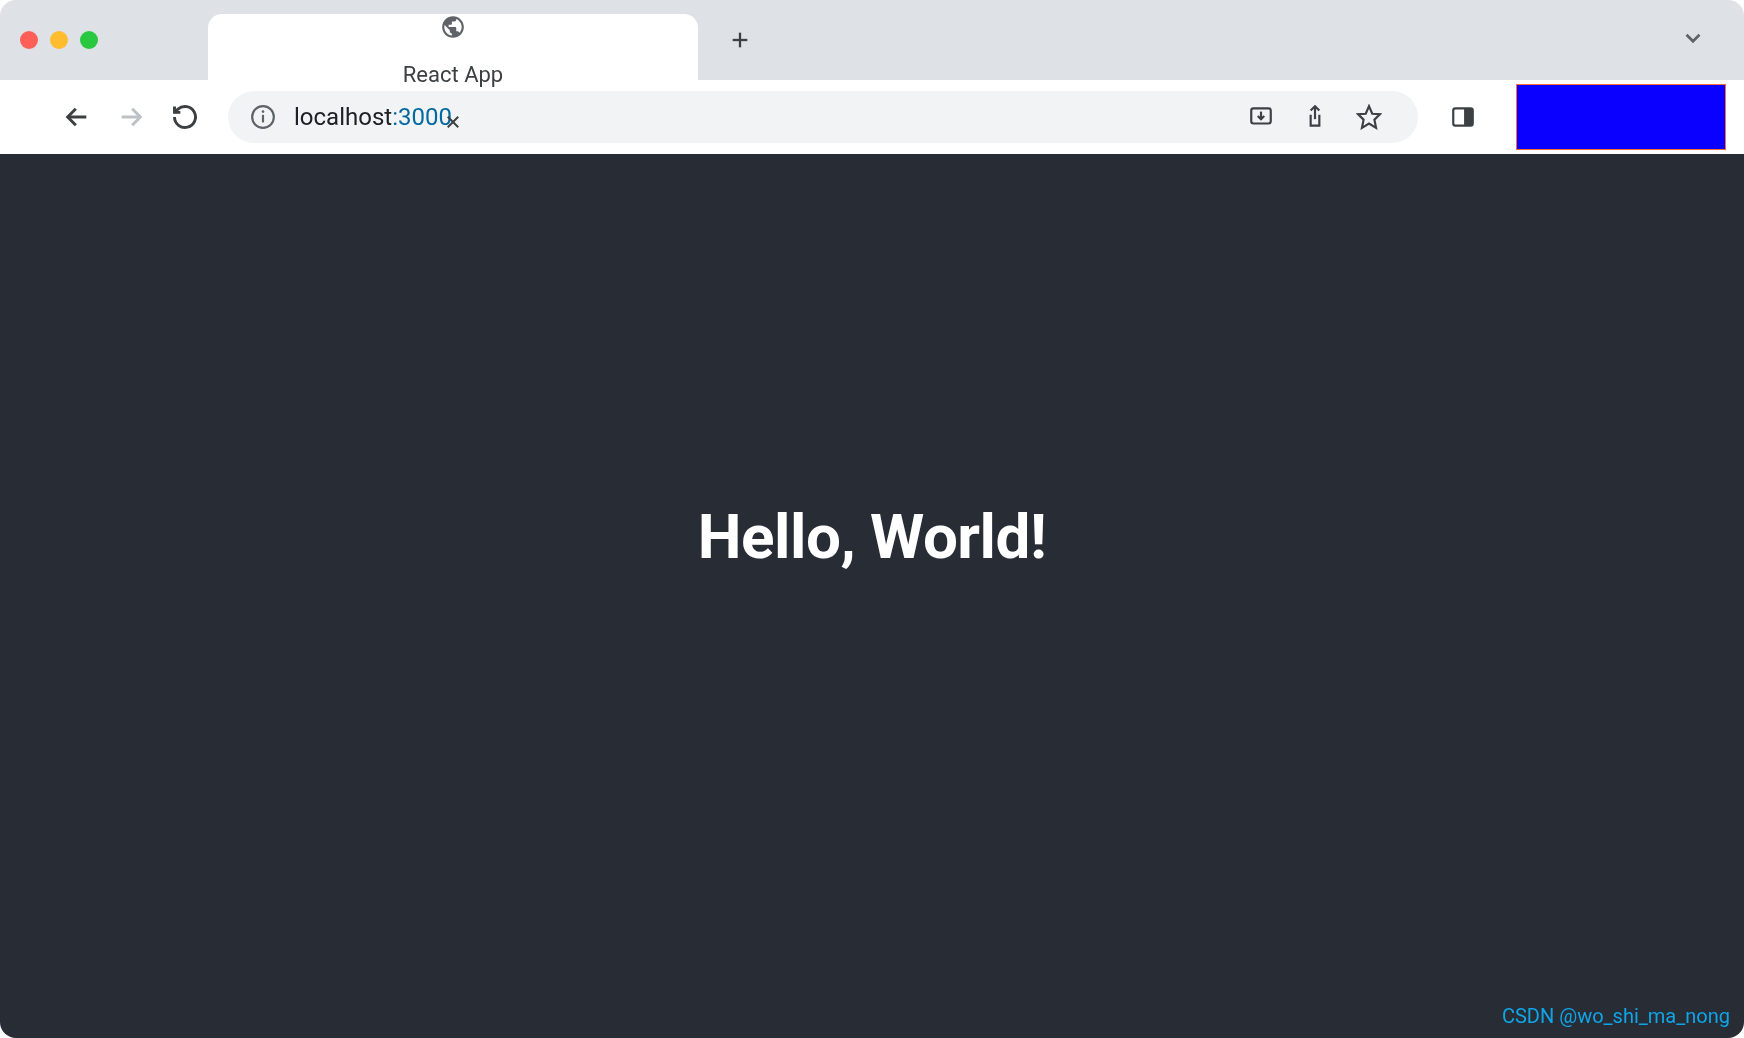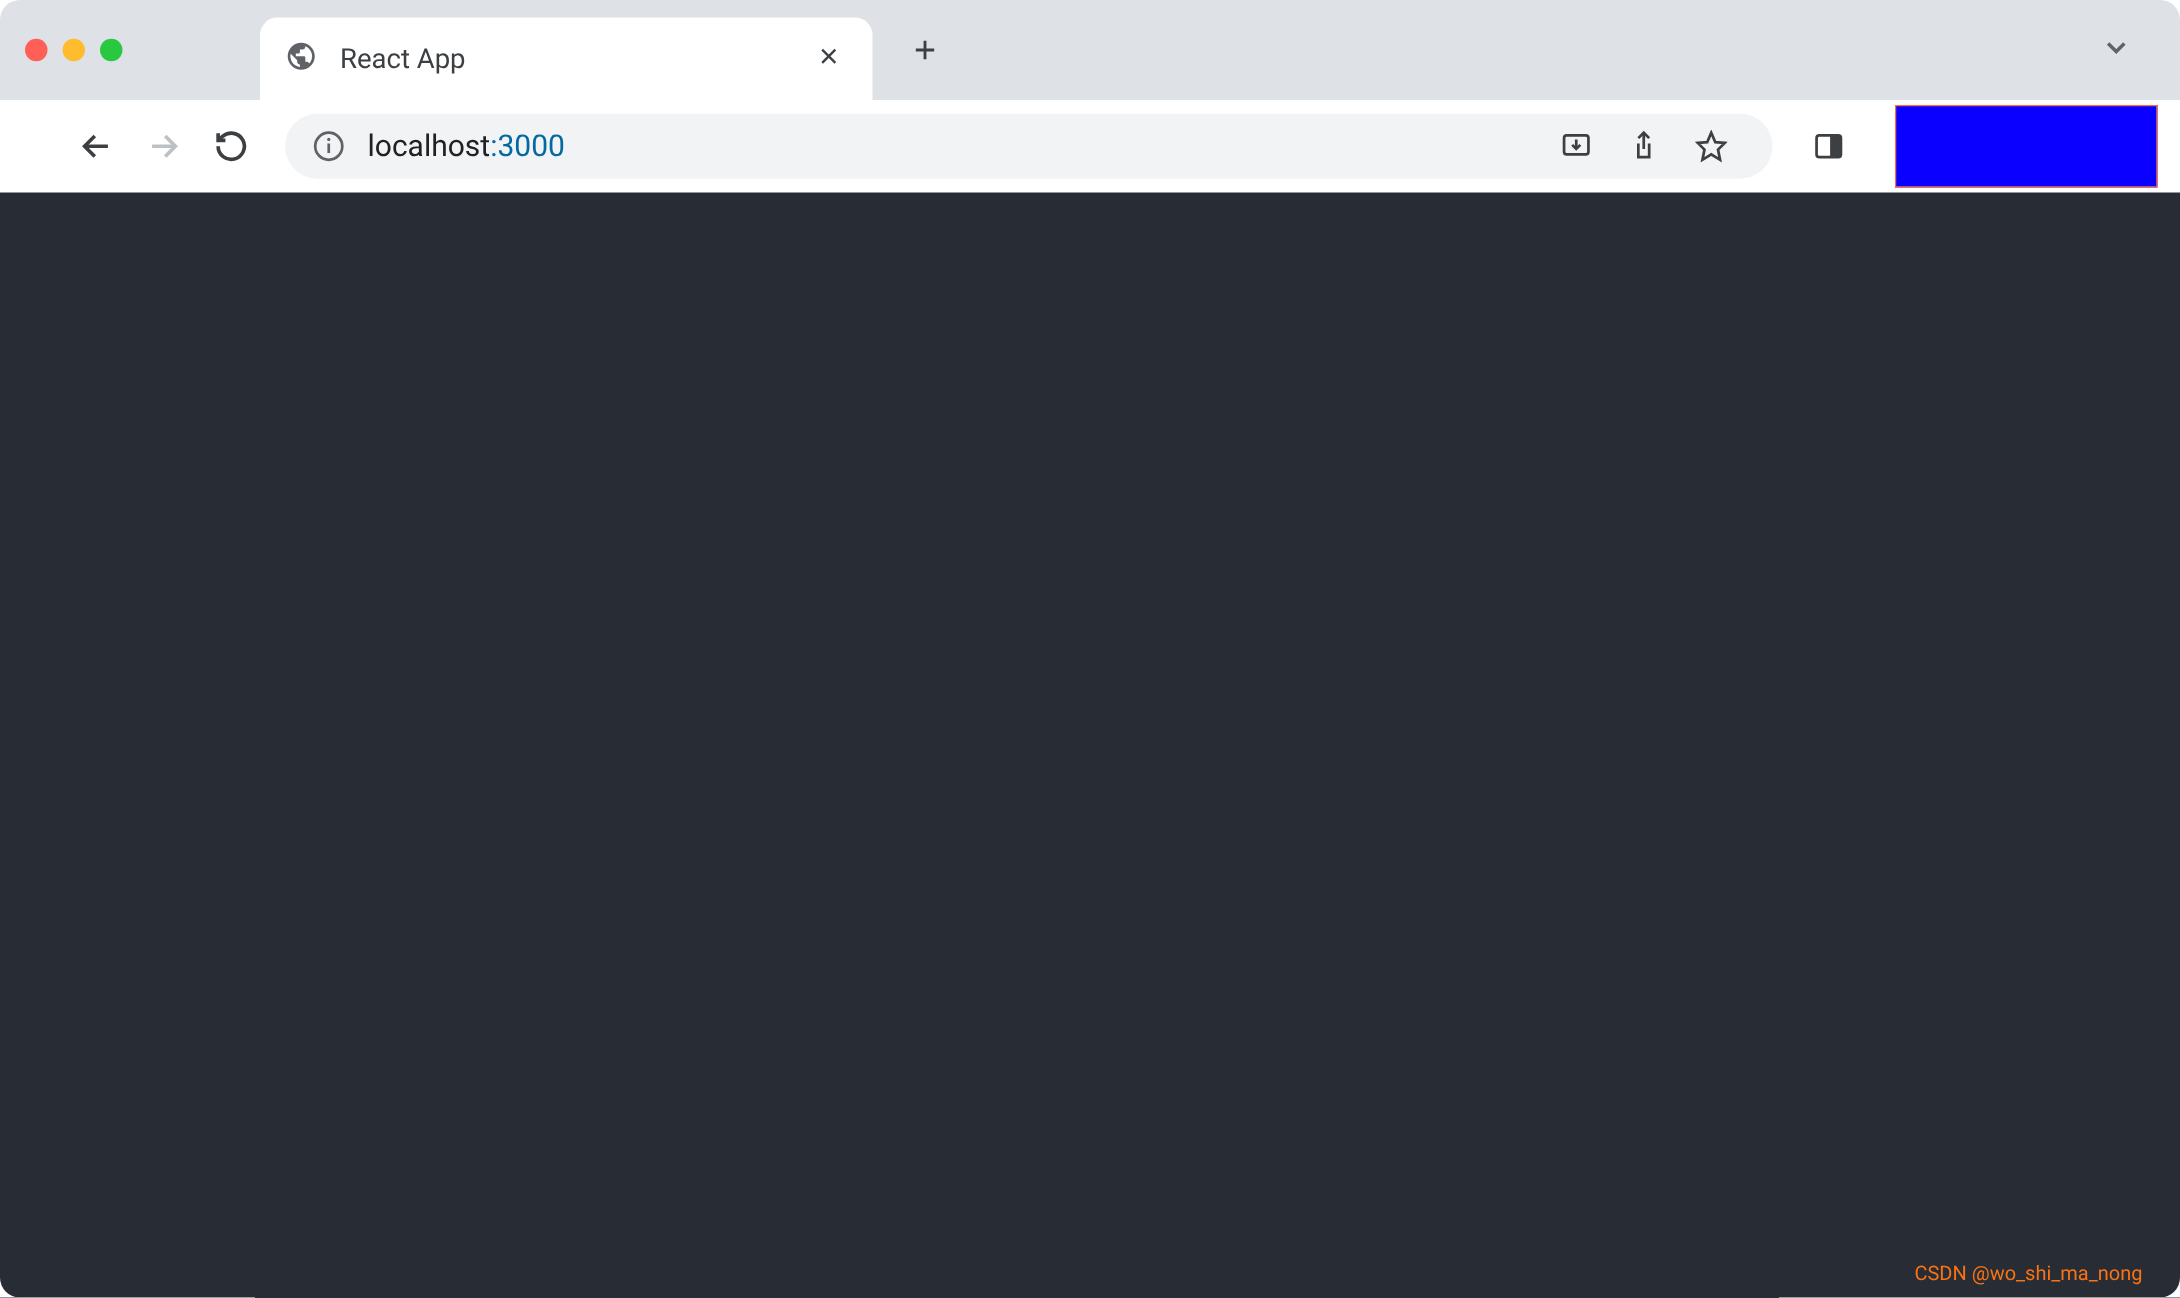--- a/index.html
+++ b/index.html
@@ -44,20 +44,21 @@
       height: 66px;
       width: 490px;
       background: #fff;
       border-radius: 14px 14px 0 0;
       display: flex;
       align-items: center;
       padding: 0 20px;
       gap: 18px;
       position: relative;
       align-self: flex-end;
+      flex-direction: column;
     }
     .tab-title {
       flex: 1;
       font-size: 22px;
       color: #3c4043;
     }
     .tab-close {
       font-size: 22px;
       color: #5f6368;
       cursor: pointer;
@@ -163,23 +164,23 @@
     .hello-text {
       color: #ffffff;
       font-size: 62px;
       font-weight: 700;
       margin-top: -120px;
       letter-spacing: -0.5px;
     }
     .watermark {
       position: absolute;
       bottom: 10px;
-      right: 30px;
-      color: #f97316;
-      font-size: 16px;
+      right: 14px;
+      color: #0ea5e9;
+      font-size: 20px;
     }
     .globe-icon svg { width: 26px; height: 26px; fill: #5f6368; }
   </style>
 </head>
 <body>
 
 <div class="browser-window">
 
   <div class="tab-bar">
     <div class="traffic-lights">
@@ -272,16 +273,17 @@
     <div class="action-btn side-panel-btn">
       <svg viewBox="0 0 24 24">
           <rect x="3" y="4" width="18" height="16" rx="2" fill="none" stroke="#3c4043" stroke-width="2"></rect>
           <rect x="13" y="4" width="8" height="16" fill="#3c4043"></rect>
         </svg>
     </div>
     <div class="blue-block"></div>
   </div>
 
   <div class="content">
+    <h1 class="hello-text">Hello, World!</h1>
     <div class="watermark">CSDN @wo_shi_ma_nong</div>
   </div>
 
 </div>
 
 </body></html>

